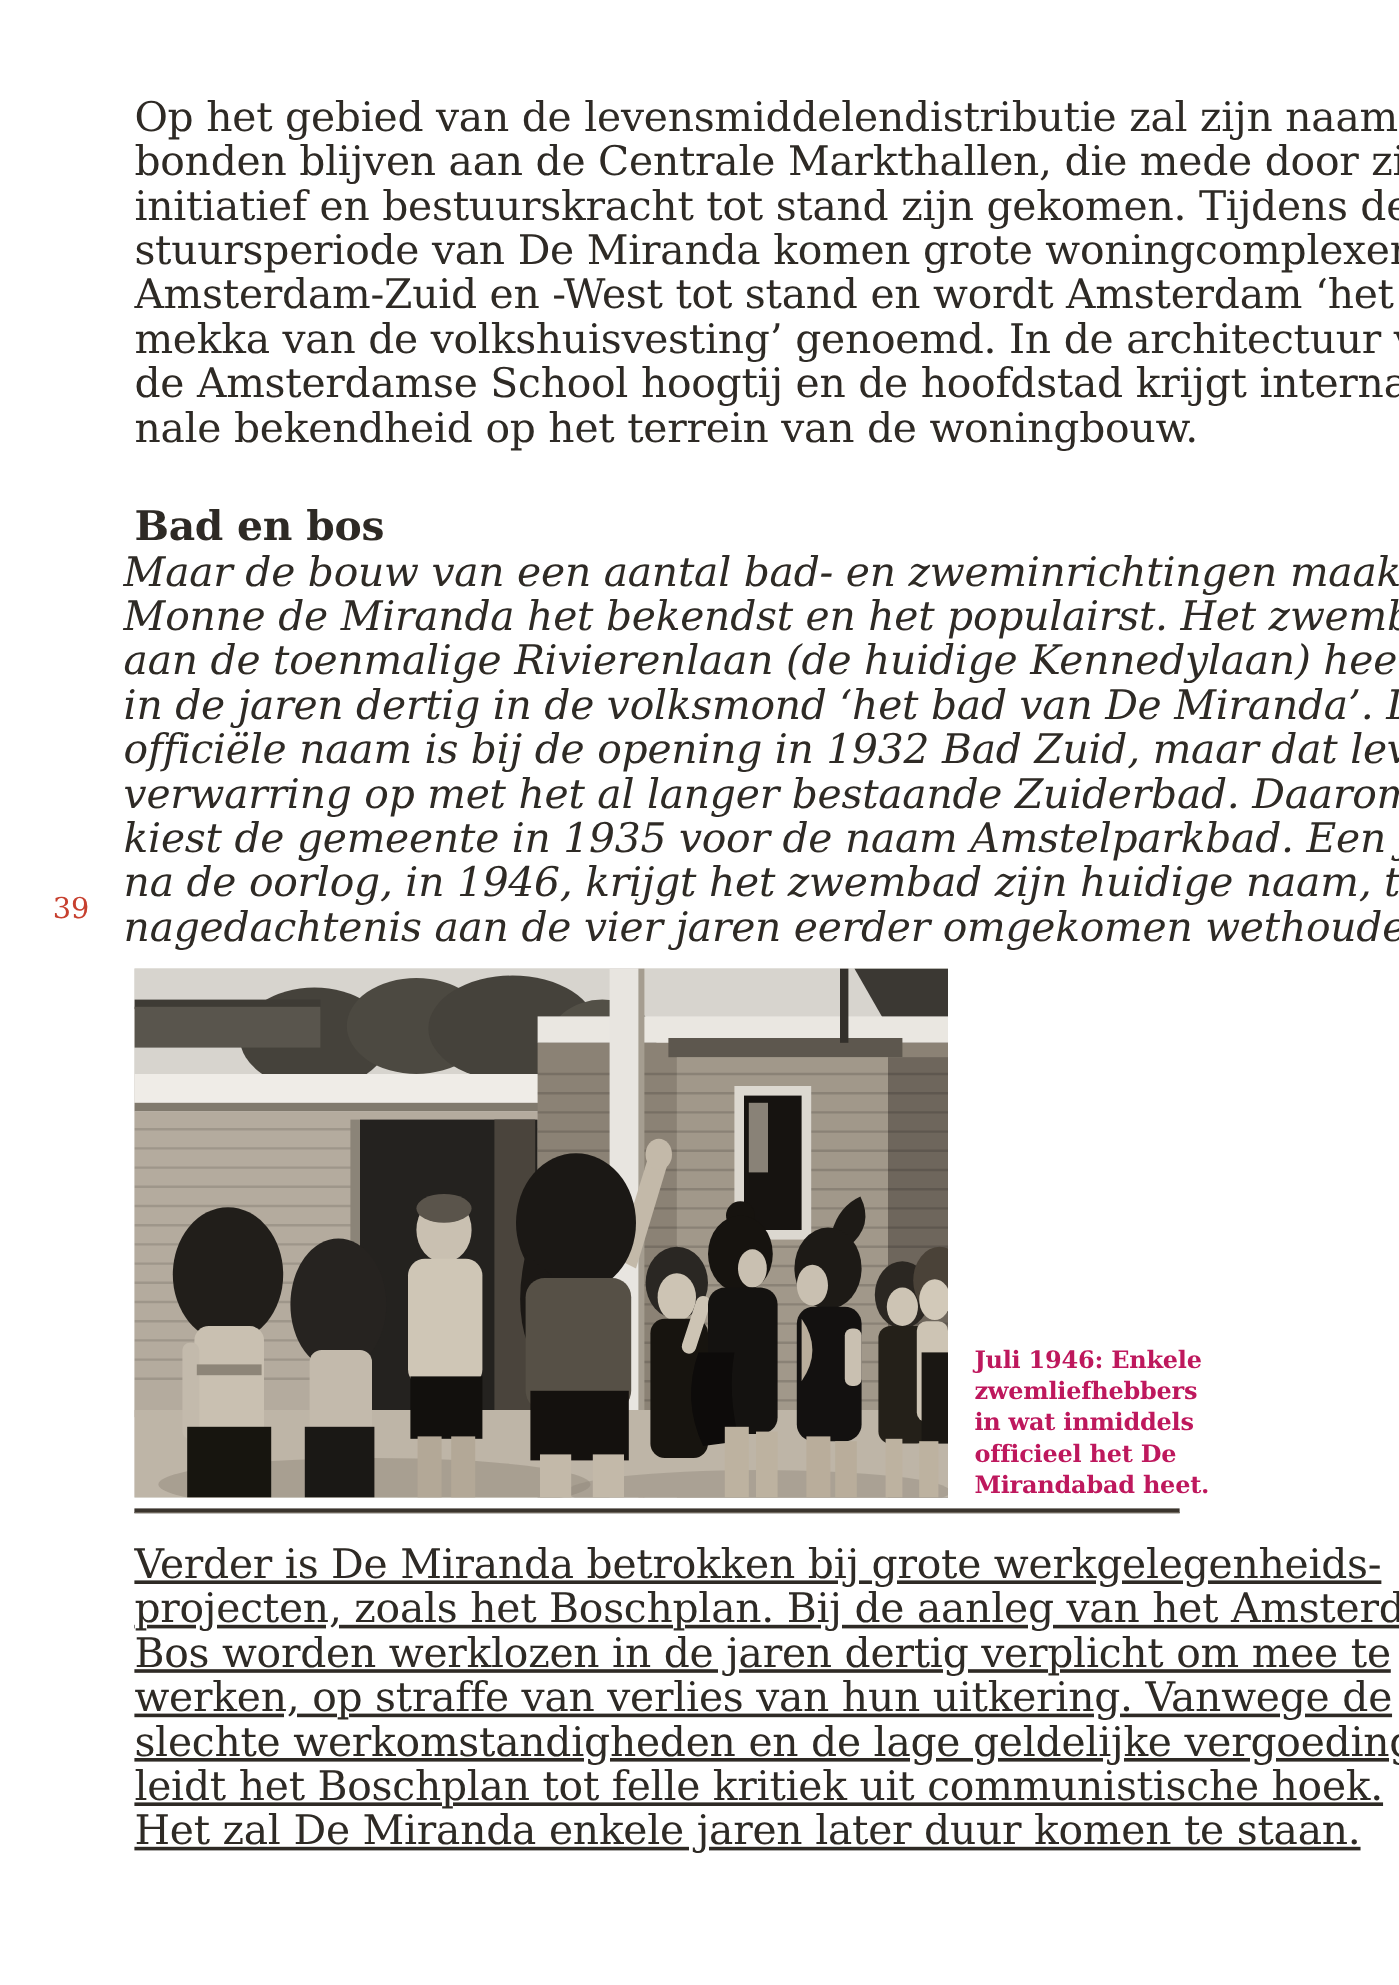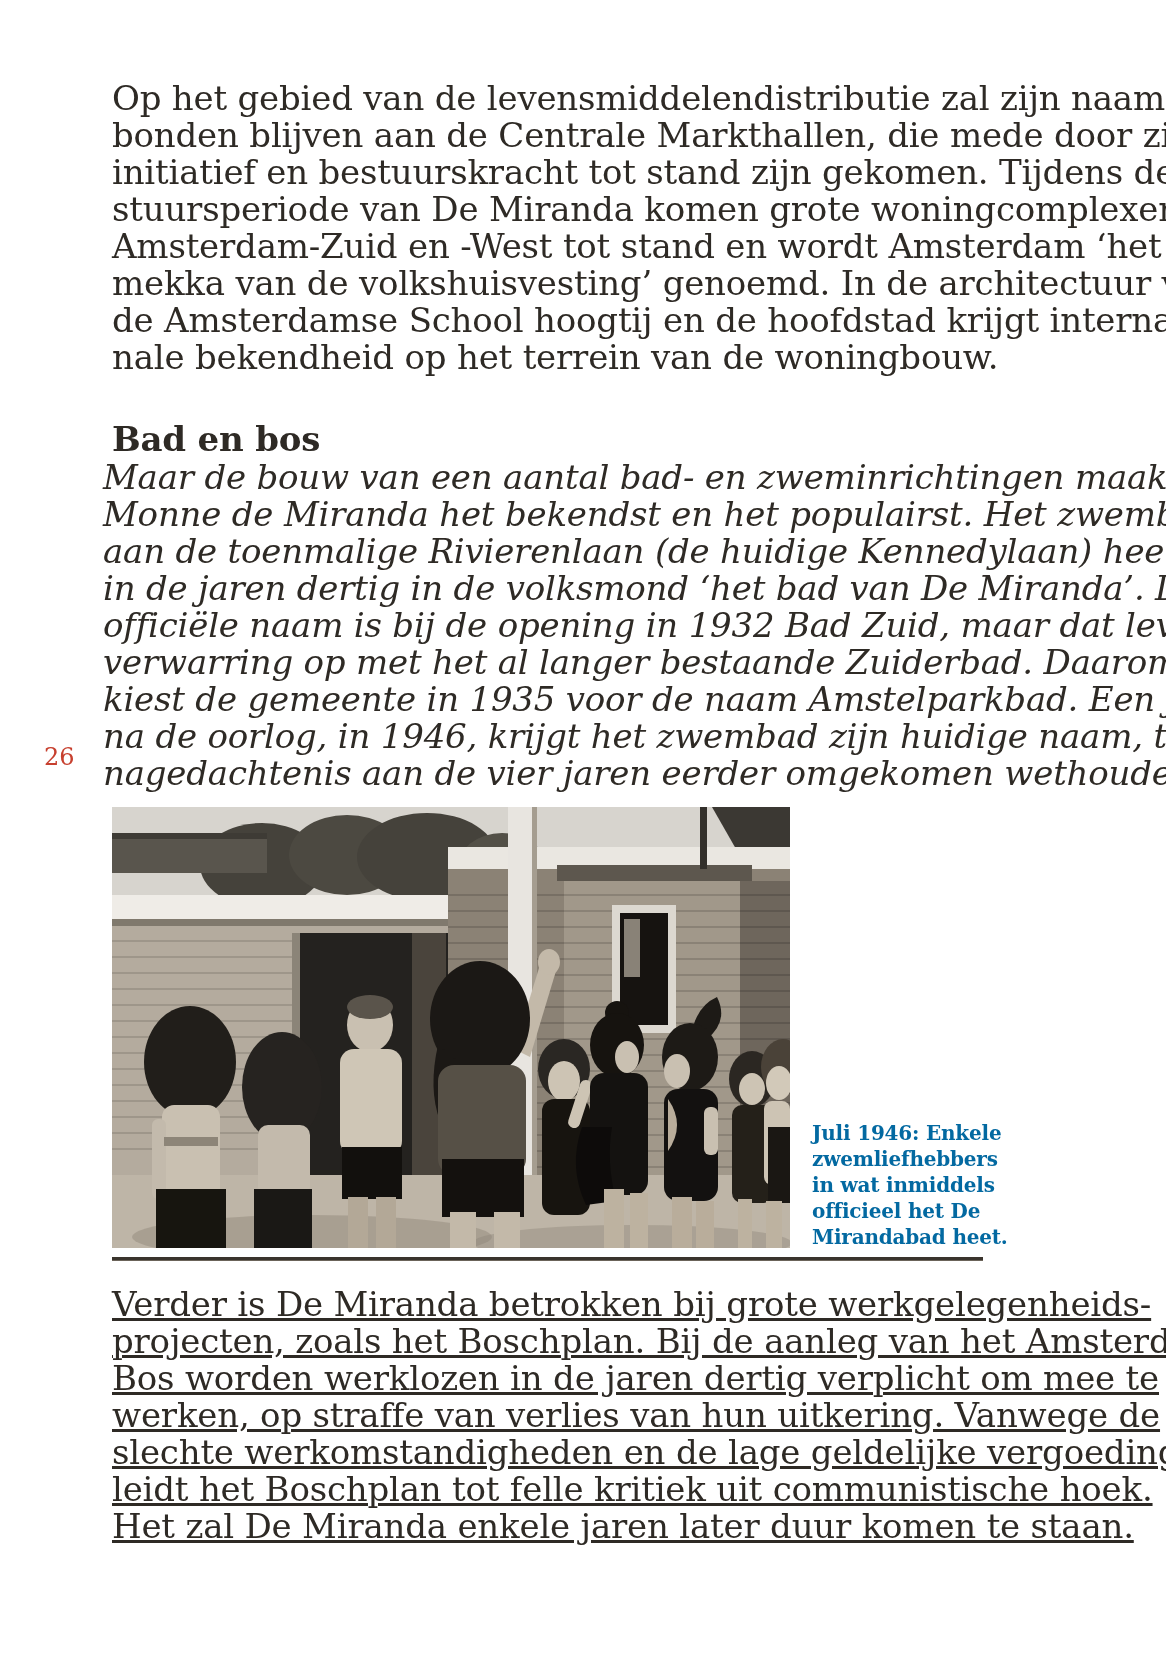--- a/index.html
+++ b/index.html
@@ -22,34 +22,34 @@
     position:absolute;left:44px;top:742px;font-size:24px;line-height:30px;
     color:#c7402f;
   }
   .photo{
     position:absolute;left:112px;top:807px;width:678px;height:441px;margin:0;
     background:#d7d4ce;
   }
   .photo svg{display:block;width:100%;height:100%;}
   .caption{
     position:absolute;left:812px;top:1120px;width:200px;margin:0;
-    font-size:20px;line-height:26px;font-weight:bold;color:#0369a1;
+    font-size:20px;line-height:26px;font-weight:bold;color:#be185d;
     white-space:pre;letter-spacing:-0.2px;
   }
   .rule{
     position:absolute;left:112px;top:1257px;width:871px;height:3px;
     background:#3a342d;border-bottom:1px solid #6b645a;
   }
 </style>
 </head>
 <body>
 
 <div class="page">
 
-  <div class="page-number">26</div>
+  <div class="page-number">39</div>
 
   <p class="body-text para1">Op het gebied van de levensmiddelendistributie zal zijn naam ver-
 bonden blijven aan de Centrale Markthallen, die mede door zijn
 initiatief en bestuurskracht tot stand zijn gekomen. Tijdens de be-
 stuursperiode van De Miranda komen grote woningcomplexen in
 Amsterdam-Zuid en -West tot stand en wordt Amsterdam ‘het
 mekka van de volkshuisvesting’ genoemd. In de architectuur viert
 de Amsterdamse School hoogtij en de hoofdstad krijgt internatio-
 nale bekendheid op het terrein van de woningbouw.</p>
 

